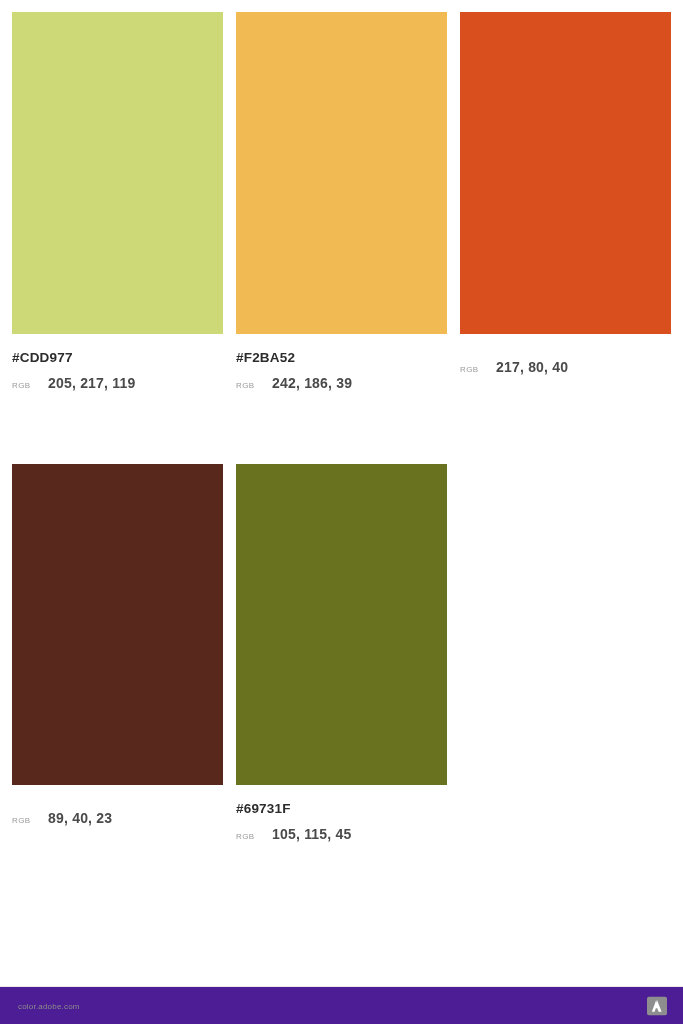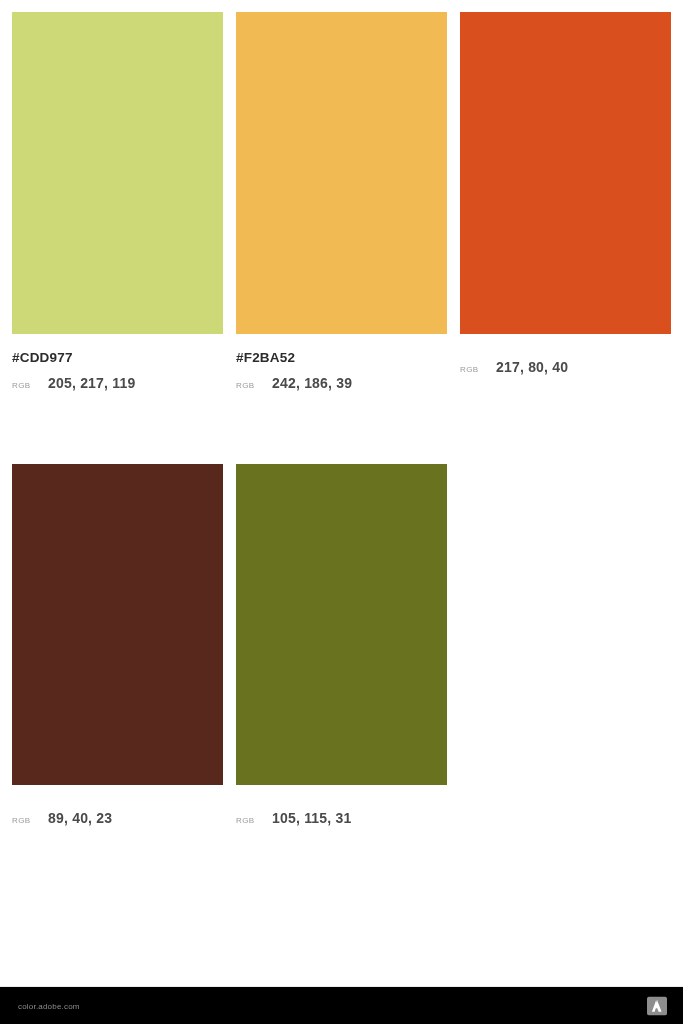--- a/index.html
+++ b/index.html
@@ -87,21 +87,21 @@
   
   .row-2-wrap { margin-top: 73px; }
 
   
   .footer {
     position: absolute;
     left: 0;
     bottom: 0;
     width: 683px;
     height: 38px;
-    background: #000000;
+    background: #4c1d95;
     border-top: 1px solid #ebebeb;
     text-align: center;
   }
 
   .footer-link {
     position: absolute;
     left: 18px;
     top: 50%;
     transform: translateY(-50%);
     font-size: 8px;
@@ -172,23 +172,24 @@
             <div class="swatch-rgb-line">
               <span class="rgb-label">RGB</span>
               <span class="rgb-values">89, 40, 23</span>
             </div>
           </div>
         </div>
 
         <div class="swatch-cell">
           <div class="swatch-chip" style="background:#69731F;"></div>
           <div class="swatch-meta">
+            <div class="swatch-hex">#69731F</div>
             <div class="swatch-rgb-line">
               <span class="rgb-label">RGB</span>
-              <span class="rgb-values">105, 115, 31</span>
+              <span class="rgb-values">105, 115, 45</span>
             </div>
           </div>
         </div>
 
       </div>
     </div>
 
   </div>
 
   <div class="footer">

